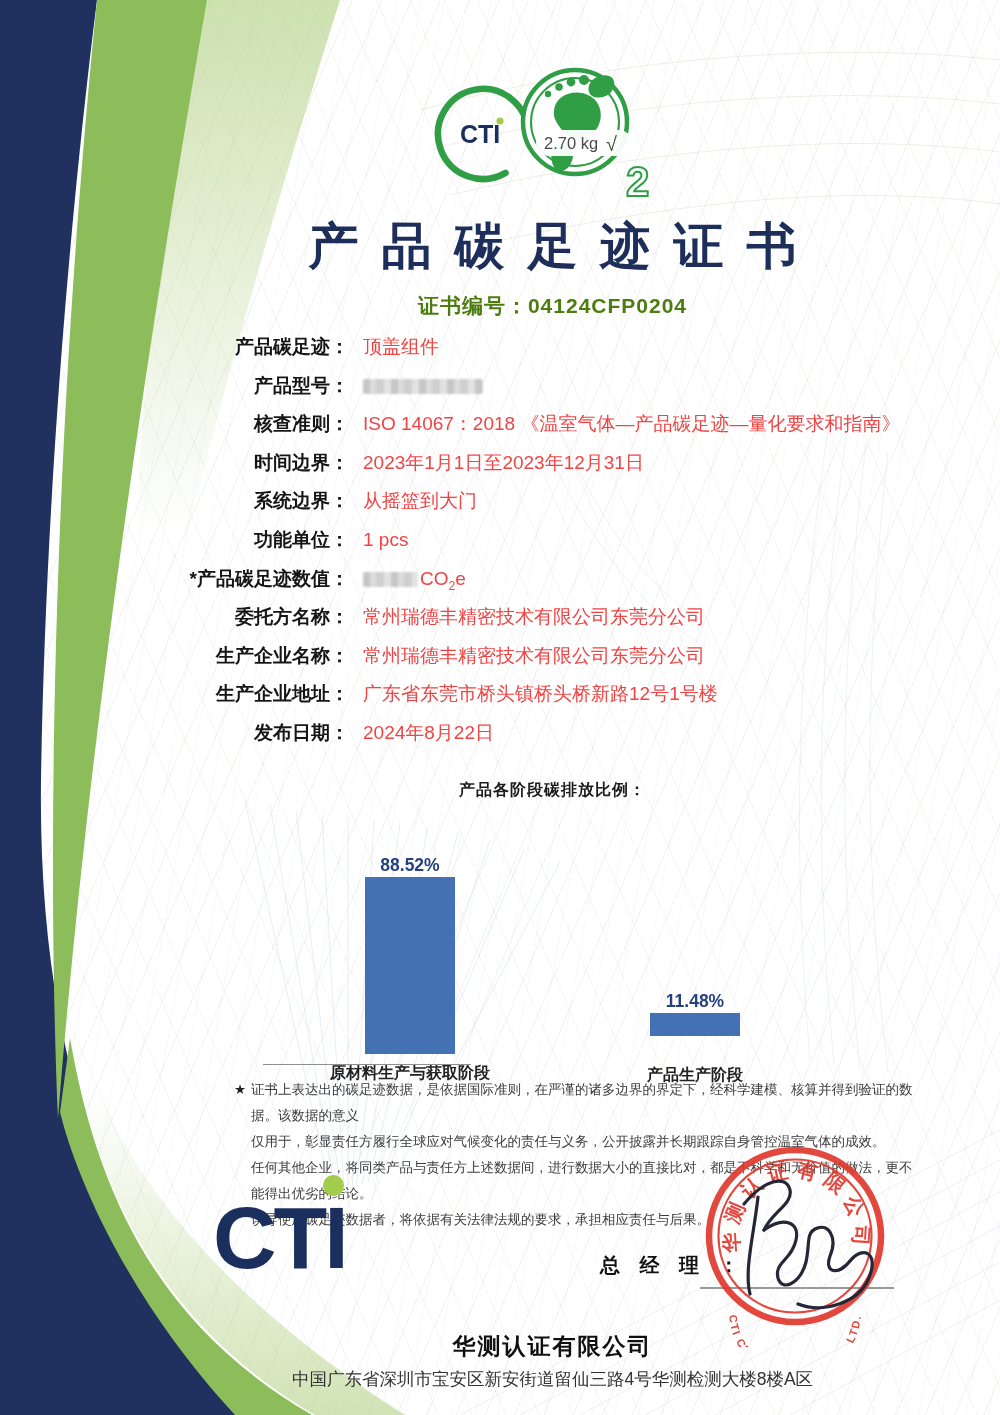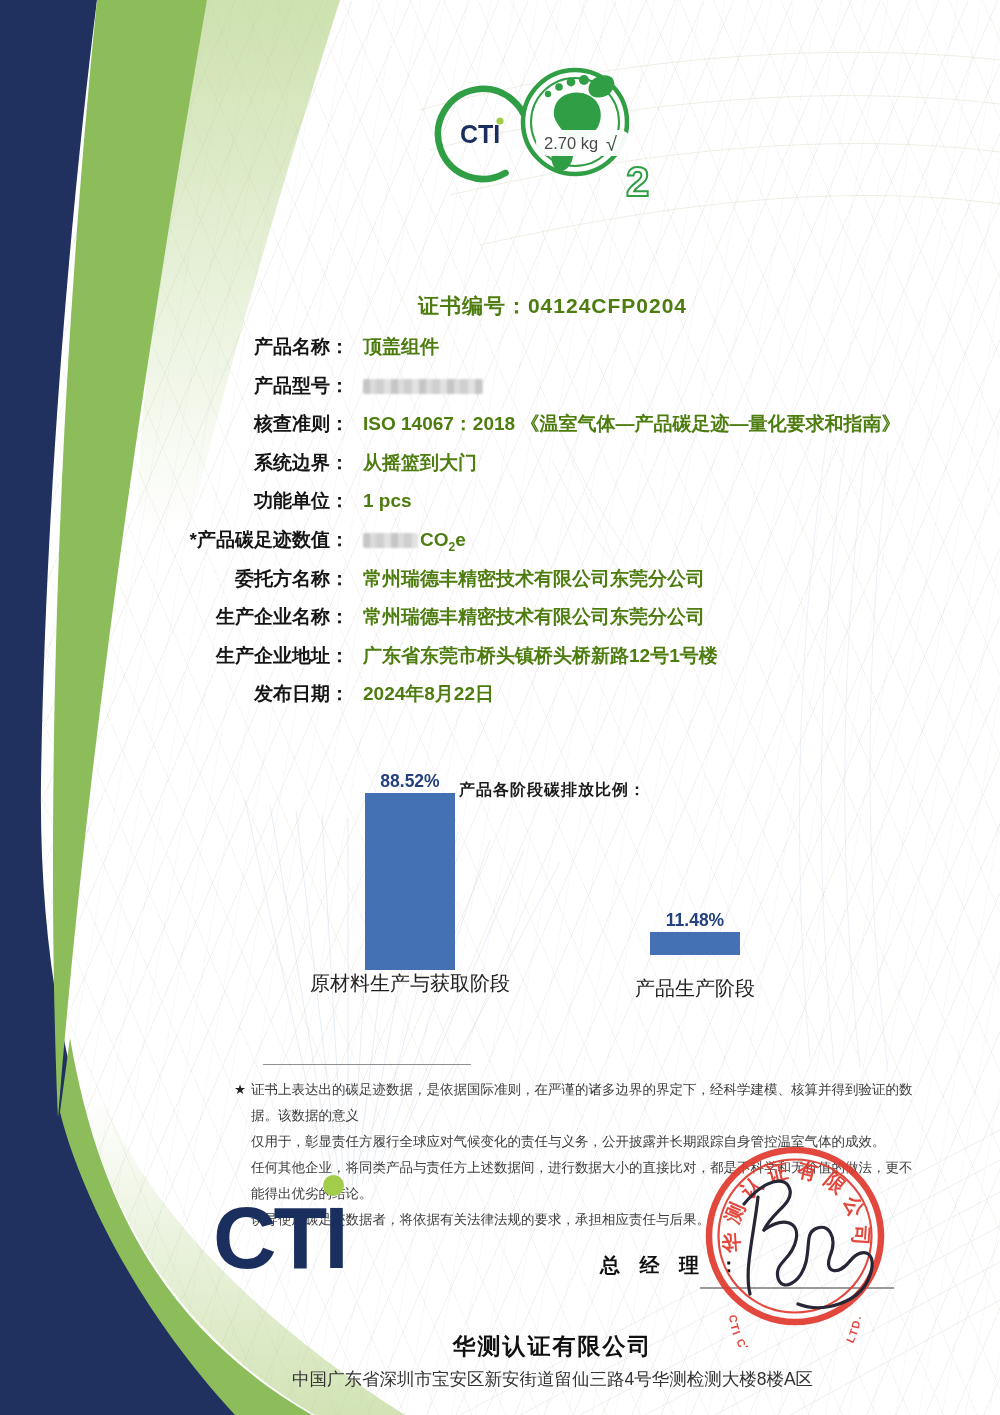--- a/index.html
+++ b/index.html
@@ -24,40 +24,40 @@
   
   .title{position:absolute;left:0;top:213px;width:100%;text-align:center;
     font-size:50px;font-weight:800;color:#1d2e5b;letter-spacing:23px;padding-left:23px;box-sizing:border-box;}
   .certno{position:absolute;left:0;top:292px;width:100%;text-align:center;
     font-size:21px;font-weight:600;color:#4d7c0f;letter-spacing:1px;}
 
   
   .fields{position:absolute;left:62px;top:334px;width:770px;}
   .frow{display:flex;align-items:flex-start;height:38.6px;line-height:26px;}
   .flabel{width:182px;text-align:right;font-size:19px;font-weight:700;color:#151515;flex:0 0 182px;}
-  .fvalue{margin-left:14px;font-size:19px;color:#4d7c0f;font-weight:700;}
+  .fvalue{margin-left:14px;font-size:19px;color:#ef4444;font-weight:400;}
   .redact{display:inline-block;vertical-align:-2px;height:15px;border-radius:2px;opacity:.85;
     background:
       repeating-linear-gradient(90deg,#bdbdbd 0 7px,#d6d6d6 7px 13px,#c7c7c7 13px 21px,#dedede 21px 28px),
       repeating-linear-gradient(0deg, rgba(255,255,255,.45) 0 5px, rgba(0,0,0,.06) 5px 10px);
     filter:blur(1.2px);}
   .redact.model{width:120px;}
   .redact.cfp{width:55px;margin-right:2px;}
   .fvalue sub{font-size:12px;}
 
   
   .chart-title{position:absolute;left:0;top:780px;width:100%;text-align:center;
     font-size:16px;font-weight:700;color:#1c1c1c;letter-spacing:1px;}
-  .chart{position:absolute;left:195px;top:770px;width:505px;height:232px;display:flex;}
+  .chart{position:absolute;left:195px;top:854px;width:505px;height:232px;display:flex;}
   .ccol{width:220px;display:flex;flex-direction:column;align-items:center;}
   .ccol + .ccol{margin-left:65px;gap:20px;}
   .barzone{height:200px;display:flex;flex-direction:column;justify-content:flex-end;align-items:center;}
   .pct{font-size:17.5px;font-weight:600;color:#25417e;margin-bottom:1px;}
   .bar{width:90px;background:#4470b4;}
-  .cat{font-size:20px;color:#222;white-space:nowrap;}
+  .cat{margin-top:9px;font-size:16px;color:#222;white-space:nowrap;font-weight:bold;}
 
   
   .divider{position:absolute;left:158px;top:1064px;width:208px;height:1px;background:#8f8f8f;}
   .footnote{position:absolute;left:129px;top:1077px;width:690px;font-size:13.5px;color:#3c3c3c;line-height:26px;}
   .footnote .star{position:absolute;left:0;top:0;color:#222;}
   .footnote .ft-lines{padding-left:17px;}
 
   
   .cti-logo{position:absolute;left:108px;top:1188px;width:240px;height:110px;
     font-size:88px;font-weight:800;color:#1b2f5e;letter-spacing:-3px;line-height:100px;}
@@ -153,34 +153,39 @@
         <path d="M165,14 C176,8 186,12 184,22 C182,32 170,36 162,32 C156,28 158,18 165,14 Z"></path>
         <path d="M124,46 C126,30 146,24 160,32 C174,40 174,60 162,70 C150,80 140,76 132,66 C126,58 123,54 124,46 Z"></path>
         <path d="M130,78 C138,76 144,82 143,92 C142,102 134,110 127,106 C120,102 118,84 130,78 Z"></path>
       </g>
       <rect x="106" y="66" width="96" height="26" rx="13" fill="#ffffff" opacity="0.95"></rect>
       <text x="114" y="85" font-size="16.5" fill="#4a4a4a">2.70 kg</text>
       <text x="176" y="87" font-size="20" fill="#3d5a3d">√</text>
       <text x="196" y="132" font-size="42" font-weight="700" fill="none" stroke="#2f9e44" stroke-width="2">2</text>
     </svg>
 
+    <div class="title">产品碳足迹证书</div>
     <div class="certno"><span>证书编号：</span><span>04124CFP0204</span></div>
 
     <div class="fields">
       <div class="frow">
-        <div class="flabel">产品名称：</div>
+        <div class="flabel">产品碳足迹：</div>
         <div class="fvalue">顶盖组件</div>
       </div>
       <div class="frow">
         <div class="flabel">产品型号：</div>
         <div class="fvalue"><span class="redact model"></span></div>
       </div>
       <div class="frow">
         <div class="flabel">核查准则：</div>
         <div class="fvalue">ISO 14067：2018 《温室气体—产品碳足迹—量化要求和指南》</div>
+      </div>
+      <div class="frow">
+        <div class="flabel">时间边界：</div>
+        <div class="fvalue">2023年1月1日至2023年12月31日</div>
       </div>
       <div class="frow">
         <div class="flabel">系统边界：</div>
         <div class="fvalue">从摇篮到大门</div>
       </div>
       <div class="frow">
         <div class="flabel">功能单位：</div>
         <div class="fvalue">1 pcs</div>
       </div>
       <div class="frow">

